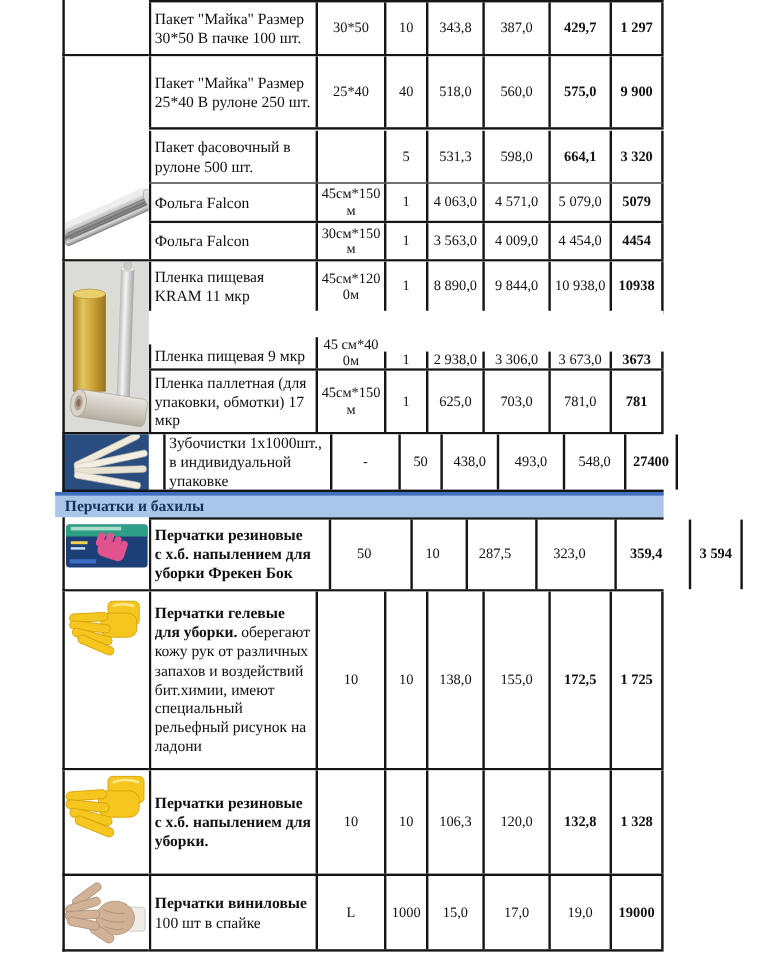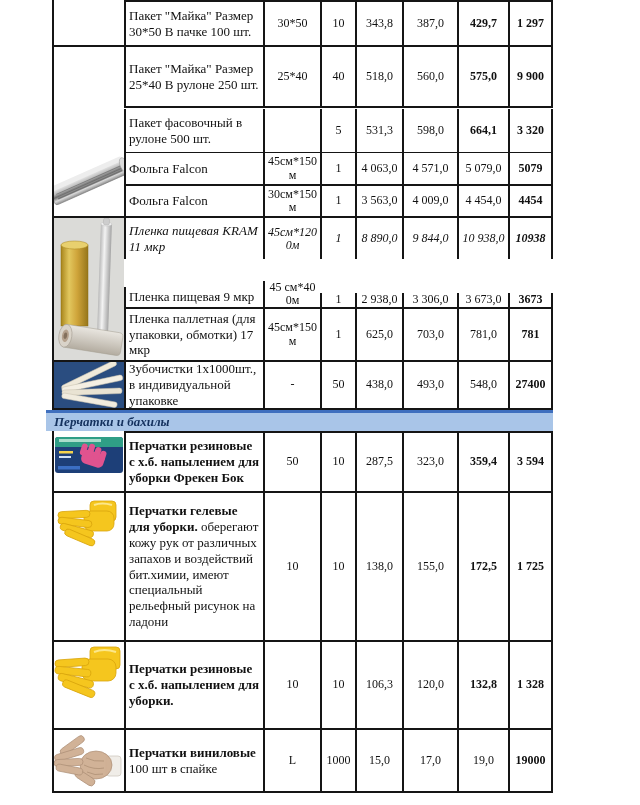--- a/index.html
+++ b/index.html
@@ -27,21 +27,21 @@
            border-left:2px solid #151515;border-bottom:2px solid #151515;
            background:#fff;overflow:hidden;display:flex;justify-content:center;}
   .imgcell.v-bottom{align-items:flex-end;}
   .imgcell.v-top{align-items:flex-start;}
   .imgcell.v-center{align-items:center;}
   .imgcell.bg-blue{background:#2a4d80;}
   .imgcell.bg-gray{background:#dbdbd8;}
   
   .band{position:absolute;left:46px;top:410px;width:507px;height:21px;box-sizing:border-box;
         background:#a9c5e8;border-top:3px solid #15803d;display:flex;align-items:center;
-        padding-left:8px;font-weight:bold;font-size:13px;color:#14315e;font-style:italic;}
+        padding-left:8px;font-weight:bold;font-size:13px;color:#14315e;}
 </style>
 </head>
 <body>
 
 <div id="page">
   <div id="table-root">
       <div class="row topline" style="top: 0px; height: 47px;">
         <div class="cell c-desc">
           <div><span>Пакет "Майка" Размер 30*50 В пачке 100 шт.</span></div>
         </div>
@@ -89,21 +89,21 @@
         <div class="cell c-desc">
           <div><span>Фольга Falcon</span></div>
         </div>
         <div class="cell c-size">30см*150м</div>
         <div class="cell c-qty">1</div>
         <div class="cell c-p1">3 563,0</div>
         <div class="cell c-p2">4 009,0</div>
         <div class="cell c-p3">4 454,0</div>
         <div class="cell c-total">4454</div>
       </div>
-      <div class="row" style="top: 218px; height: 44px; font-style: italic;">
+      <div class="row" style="top: 218px; height: 44px;">
         <div class="cell c-desc">
           <div><span>Пленка пищевая KRAM 11 мкр</span></div>
         </div>
         <div class="cell c-size">45см*1200м</div>
         <div class="cell c-qty">1</div>
         <div class="cell c-p1">8 890,0</div>
         <div class="cell c-p2">9 844,0</div>
         <div class="cell c-p3">10 938,0</div>
         <div class="cell c-total">10938</div>
       </div>
@@ -122,32 +122,32 @@
         <div class="cell c-desc">
           <div><span>Пленка паллетная  (для упаковки, обмотки) 17 мкр</span></div>
         </div>
         <div class="cell c-size">45см*150м</div>
         <div class="cell c-qty">1</div>
         <div class="cell c-p1">625,0</div>
         <div class="cell c-p2">703,0</div>
         <div class="cell c-p3">781,0</div>
         <div class="cell c-total">781</div>
       </div>
-      <div class="row" style="top: 362px; height: 48px;">
+      <div class="row" style="top: 362px; height: 48px; padding-left: 12px;">
         <div class="cell c-desc">
           <div><span>Зубочистки 1х1000шт., в индивидуальной упаковке</span></div>
         </div>
         <div class="cell c-size">-</div>
         <div class="cell c-qty">50</div>
         <div class="cell c-p1">438,0</div>
         <div class="cell c-p2">493,0</div>
         <div class="cell c-p3">548,0</div>
         <div class="cell c-total">27400</div>
       </div>
-      <div class="row topline" style="top: 431px; height: 62px;">
+      <div class="row topline" style="top: 431px; height: 62px; gap: 11px;">
         <div class="cell c-desc">
           <div><b>Перчатки резиновые с х.б. напылением для уборки Фрекен Бок</b></div>
         </div>
         <div class="cell c-size">50</div>
         <div class="cell c-qty">10</div>
         <div class="cell c-p1">287,5</div>
         <div class="cell c-p2">323,0</div>
         <div class="cell c-p3 bold">359,4</div>
         <div class="cell c-total">3 594</div>
       </div>

